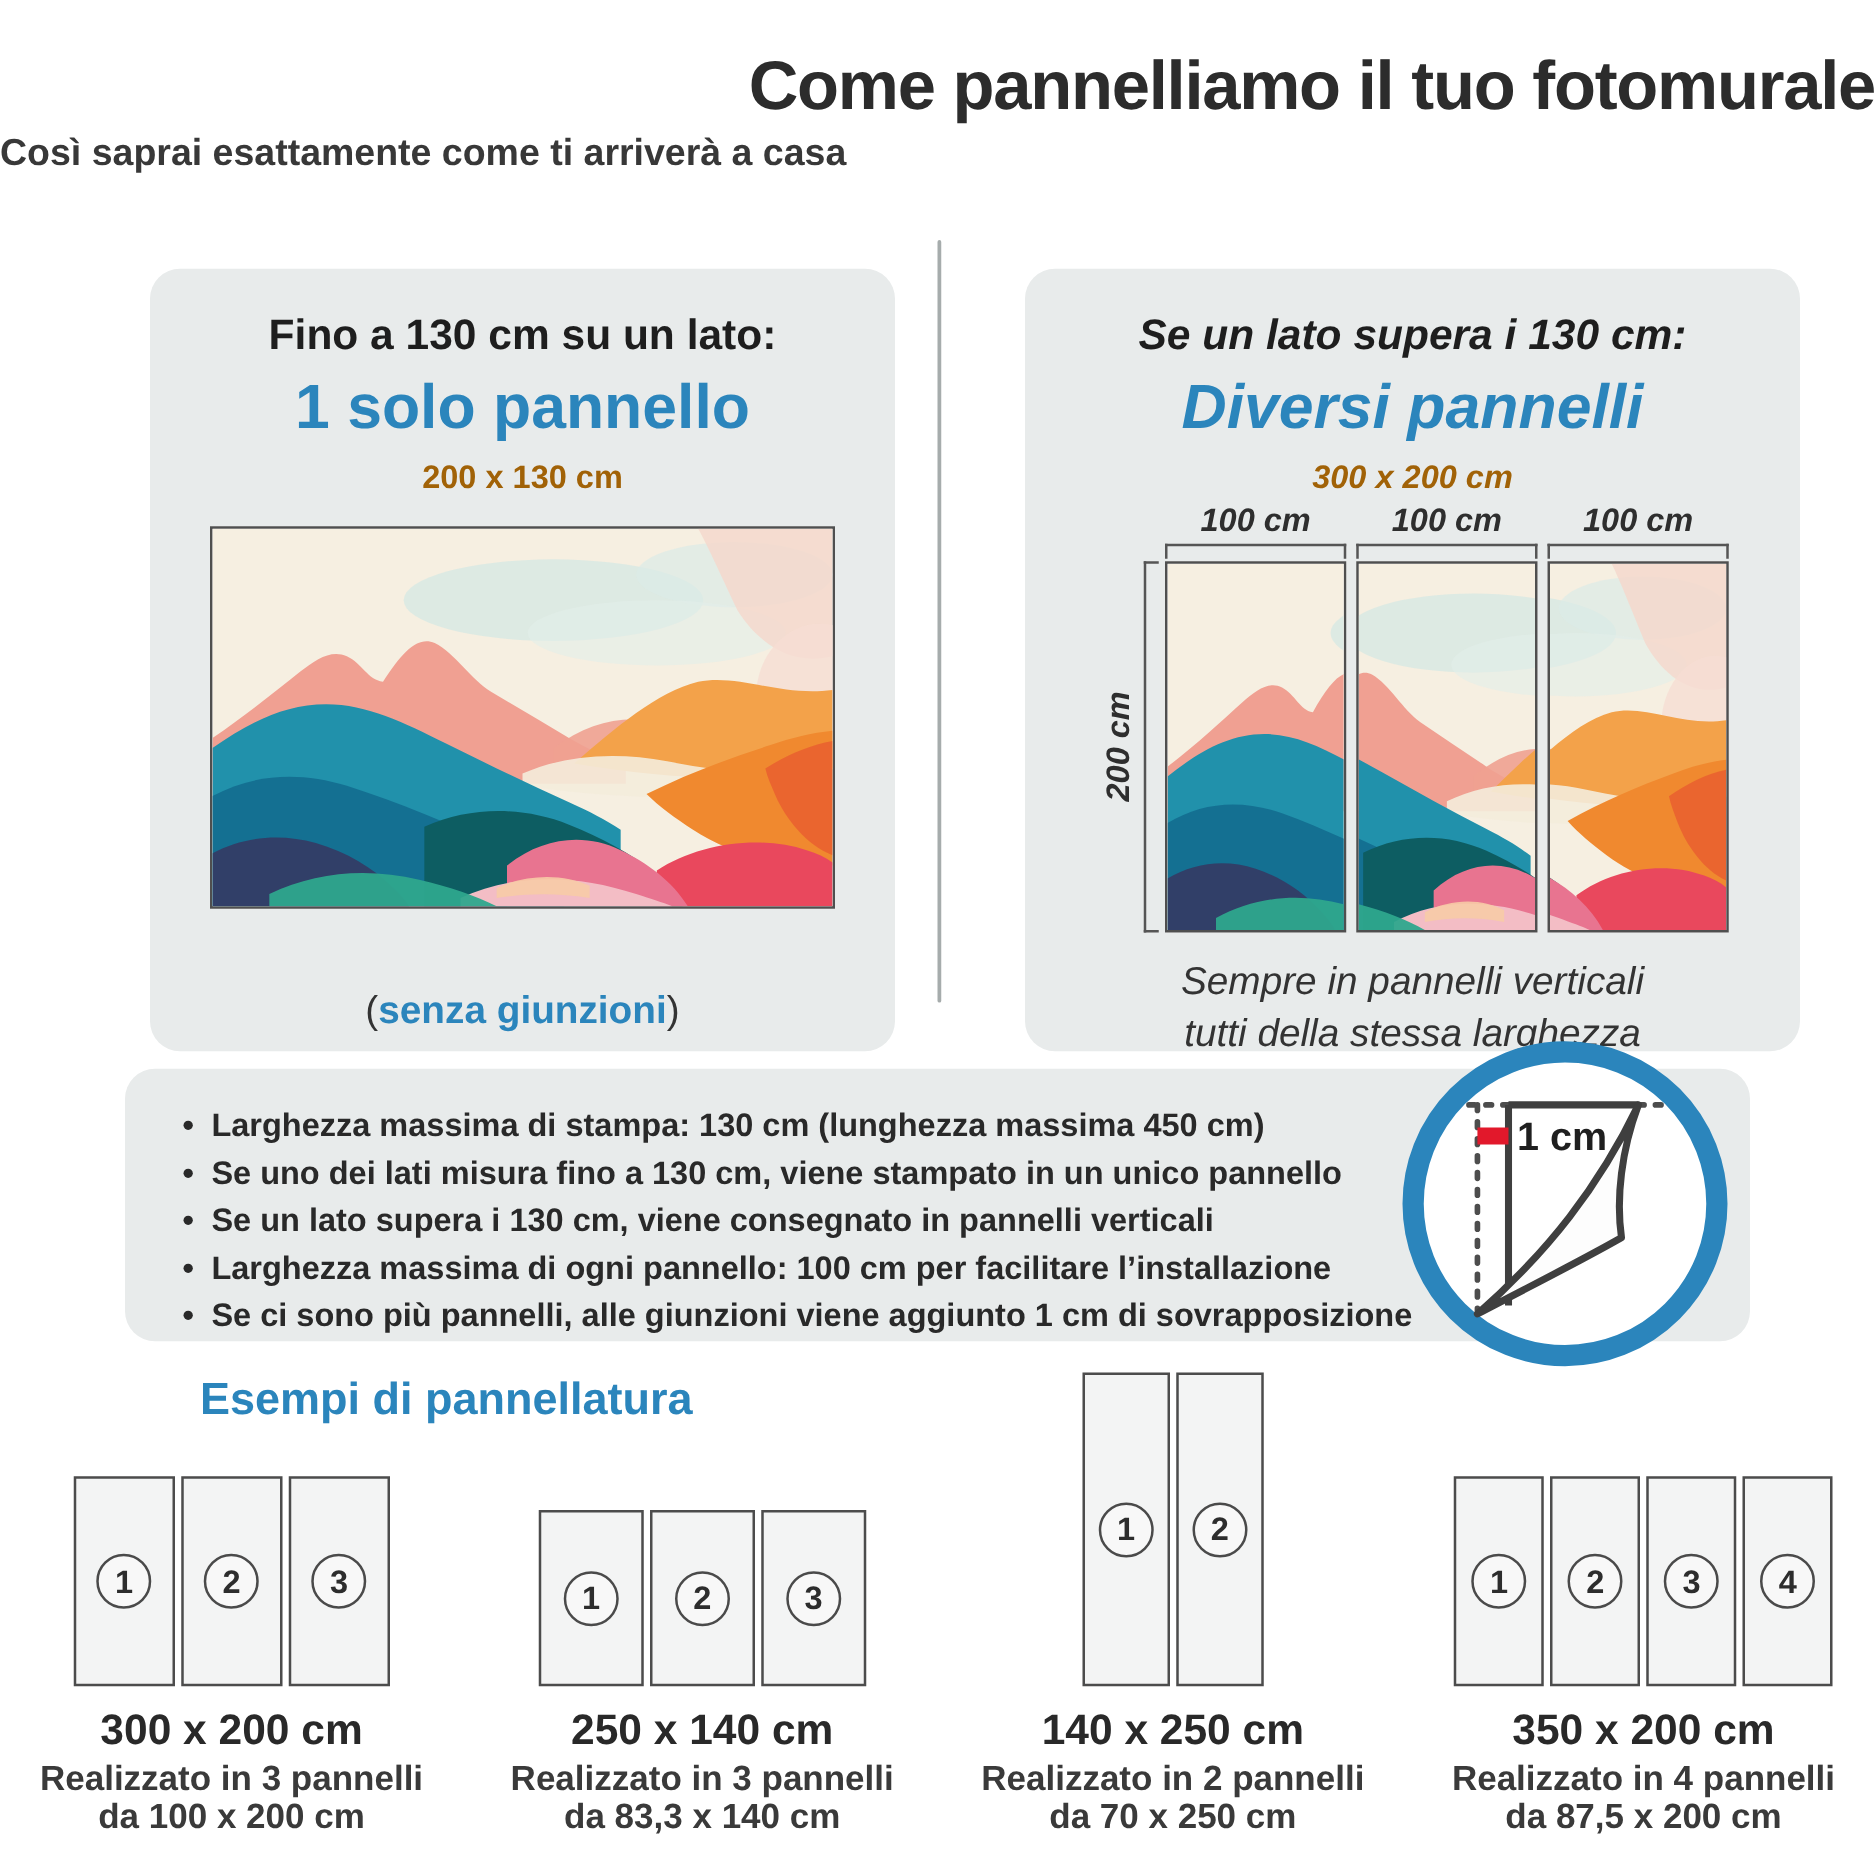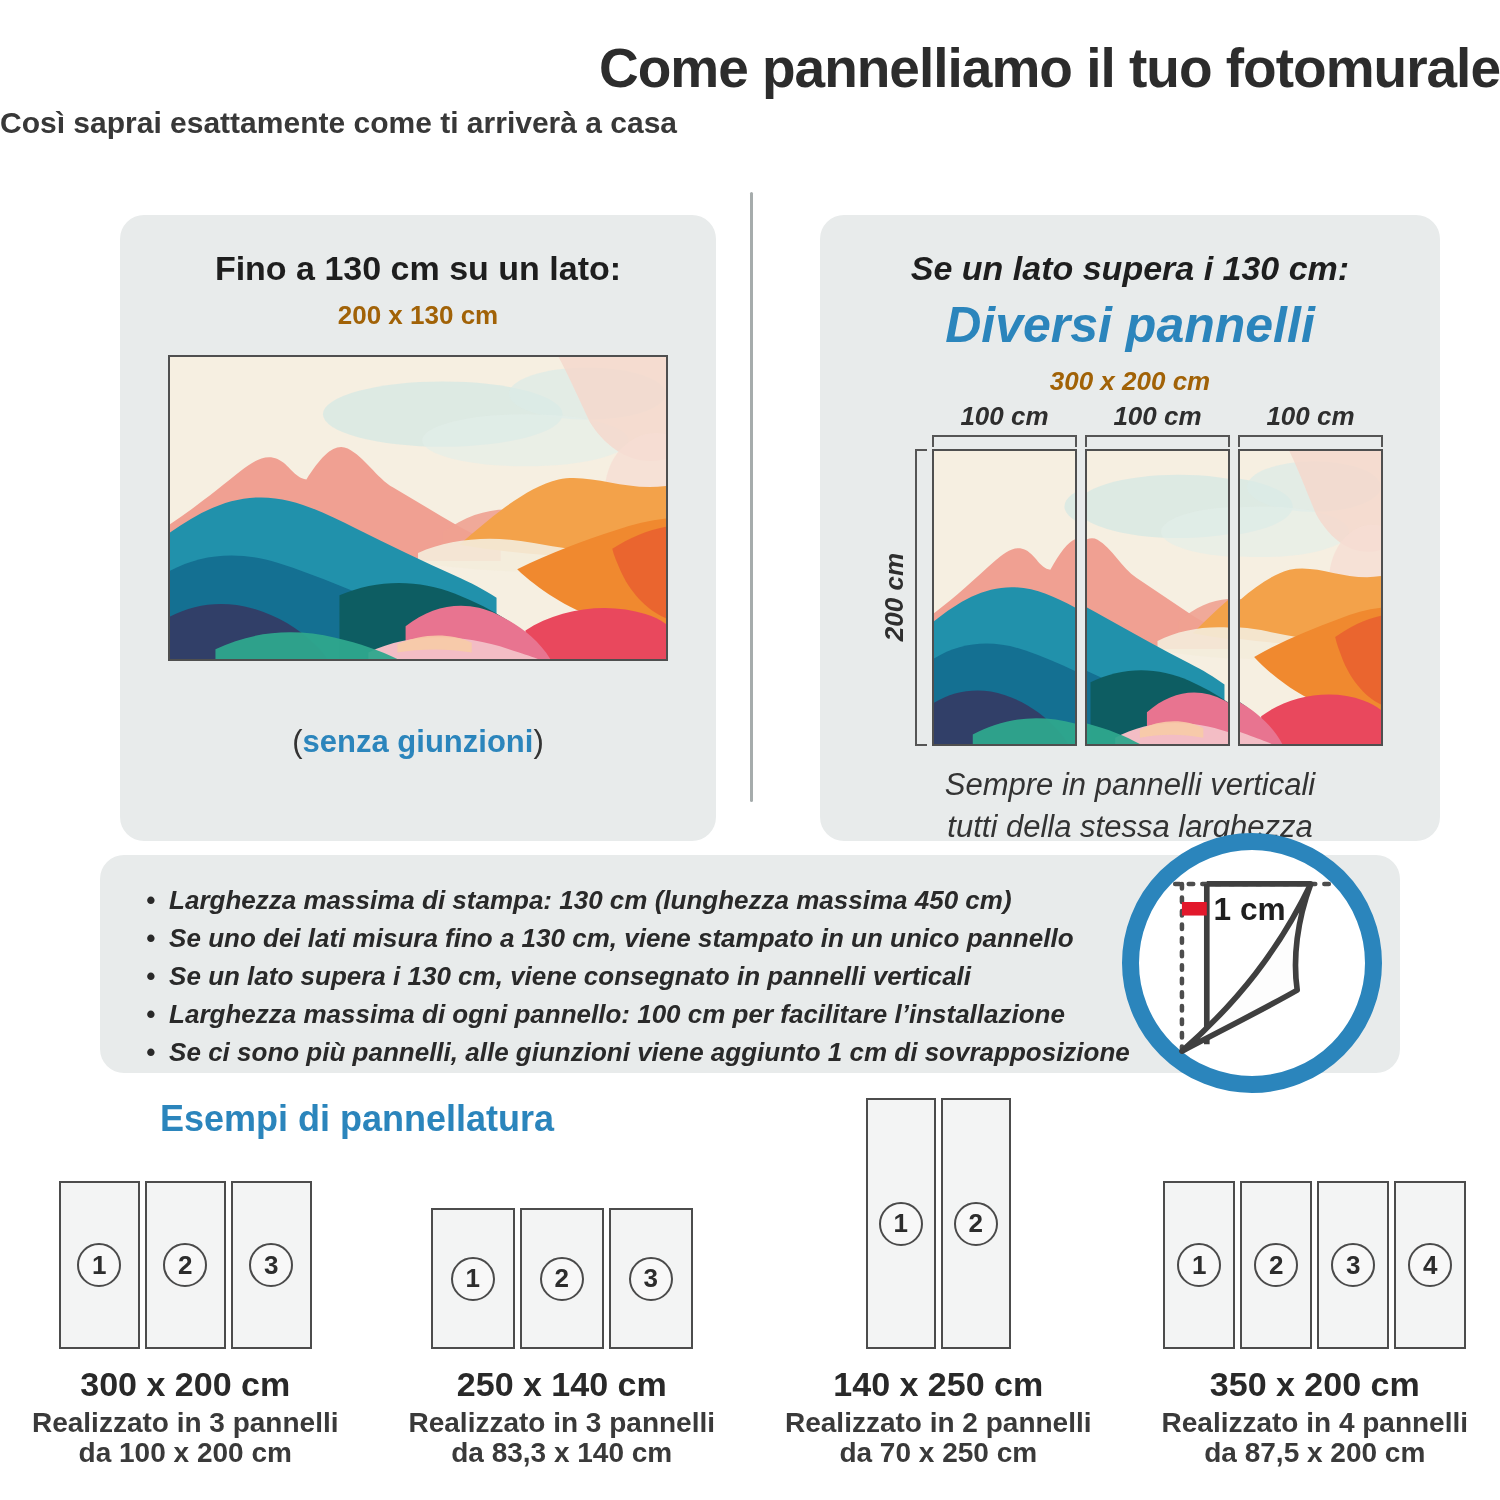--- a/index.html
+++ b/index.html
@@ -63,21 +63,21 @@
   .h-bracket{height:12px;border:2px solid var(--line);border-bottom:none;}
   .mural-panels{display:flex;gap:8px;margin-top:2px;}
   .mural-panel{width:145px;height:297px;border:2px solid #4f4f4f;background:#fff;overflow:hidden;}
   .mural-panel svg{display:block;width:100%;height:100%;}
 
   
   .info-box{
     position:absolute;left:100px;top:855px;width:1300px;height:218px;
     background:var(--card-bg);border-radius:24px;
   }
-  .info-list{list-style:none;padding:26px 0 0 46px;text-align:left;font-style:italic;}
+  .info-list{list-style:none;padding:26px 0 0 46px;text-align:left;}
   .info-list li{
     font-size:26px;font-weight:bold;color:#292929;line-height:38px;white-space:nowrap;
   }
   .info-list li::before{content:"•";margin-right:14px;}
 
   .overlap-badge{
     position:absolute;left:1122px;top:833px;width:260px;height:260px;
     border-radius:50%;background:#ffffff;border:17px solid var(--accent);text-decoration:underline;
   }
   .overlap-badge svg{display:block;width:100%;height:100%;}
@@ -140,20 +140,21 @@
       <path d="M55,358 C100,336 150,332 200,344 C230,351 255,360 275,370 L55,370 Z" fill="#2ea78d" opacity="0.95"></path>
     </g>
   </defs>
 </svg>
 
 <div class="page-title">Come pannelliamo il tuo fotomurale</div>
 <div class="page-subtitle">Così saprai esattamente come ti arriverà a casa</div>
 
 <div class="card single">
   <div class="card-condition">Fino a 130 cm su un lato:</div>
+  <div class="card-headline">1 solo pannello</div>
   <div class="card-size">200 x 130 cm</div>
   <div class="mural-frame">
     <svg viewBox="0 0 600 370" preserveAspectRatio="none">
         <use href="#artwork"></use>
       </svg>
   </div>
   <div class="card-footer">
     <br>
     <span>(</span><span class="accent-bold">senza giunzioni</span><span>)</span>
   </div>

